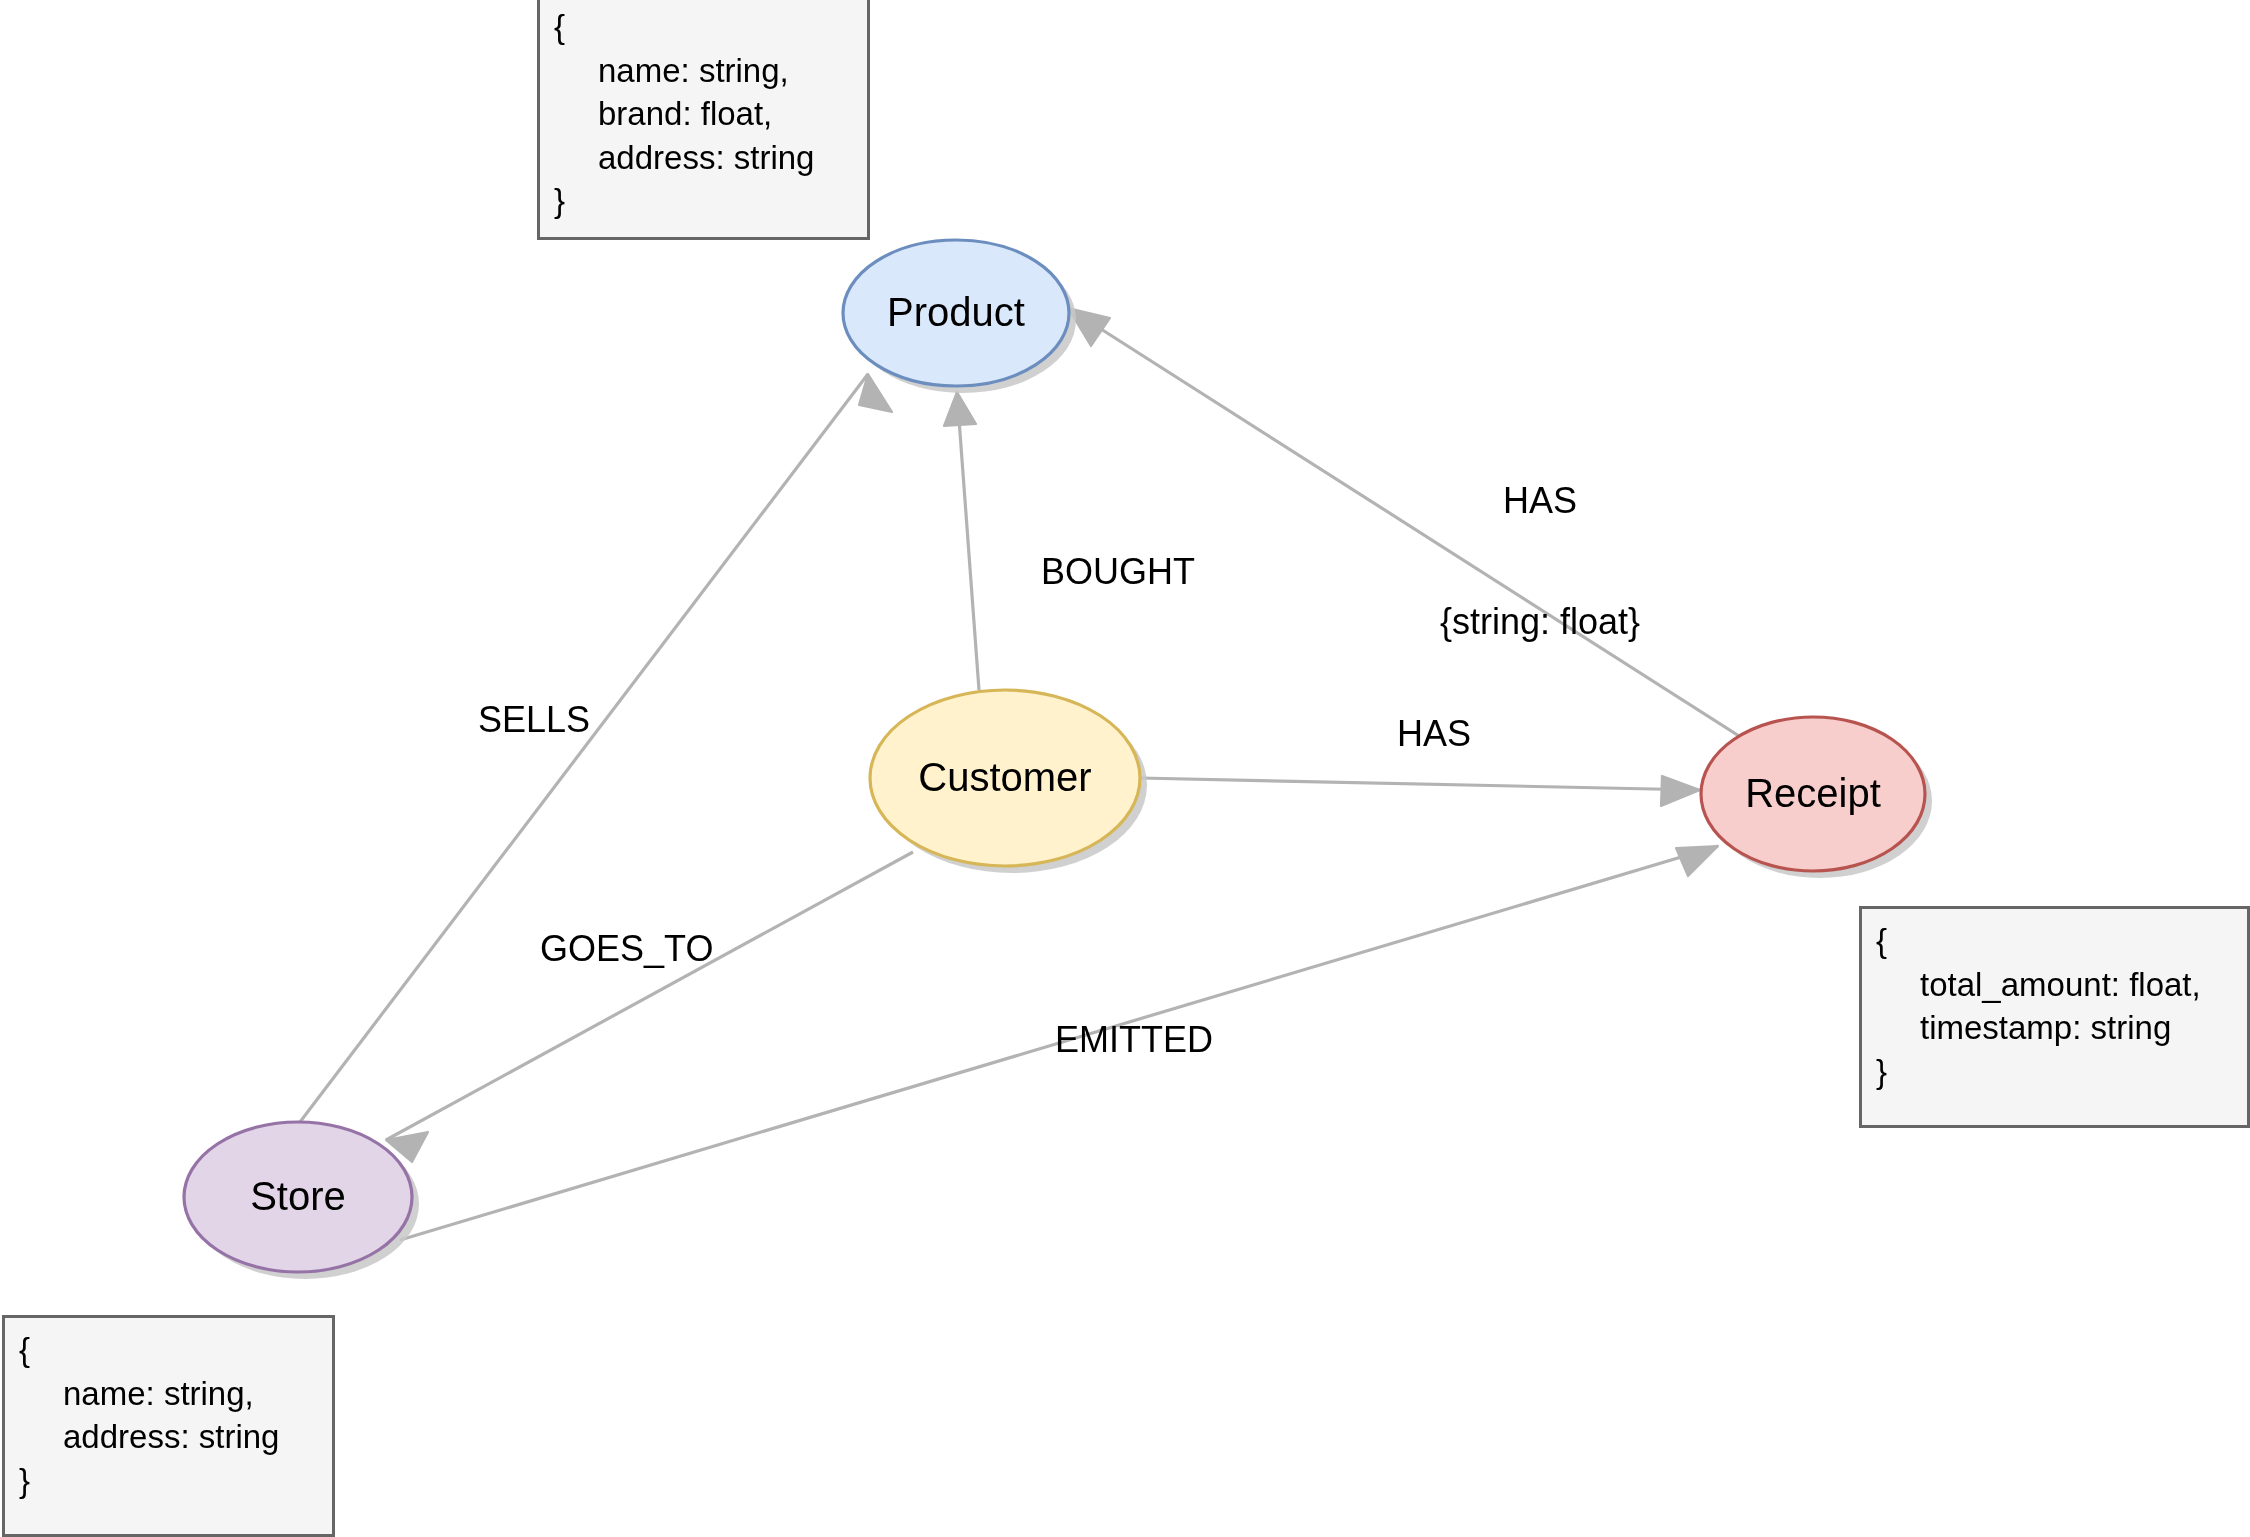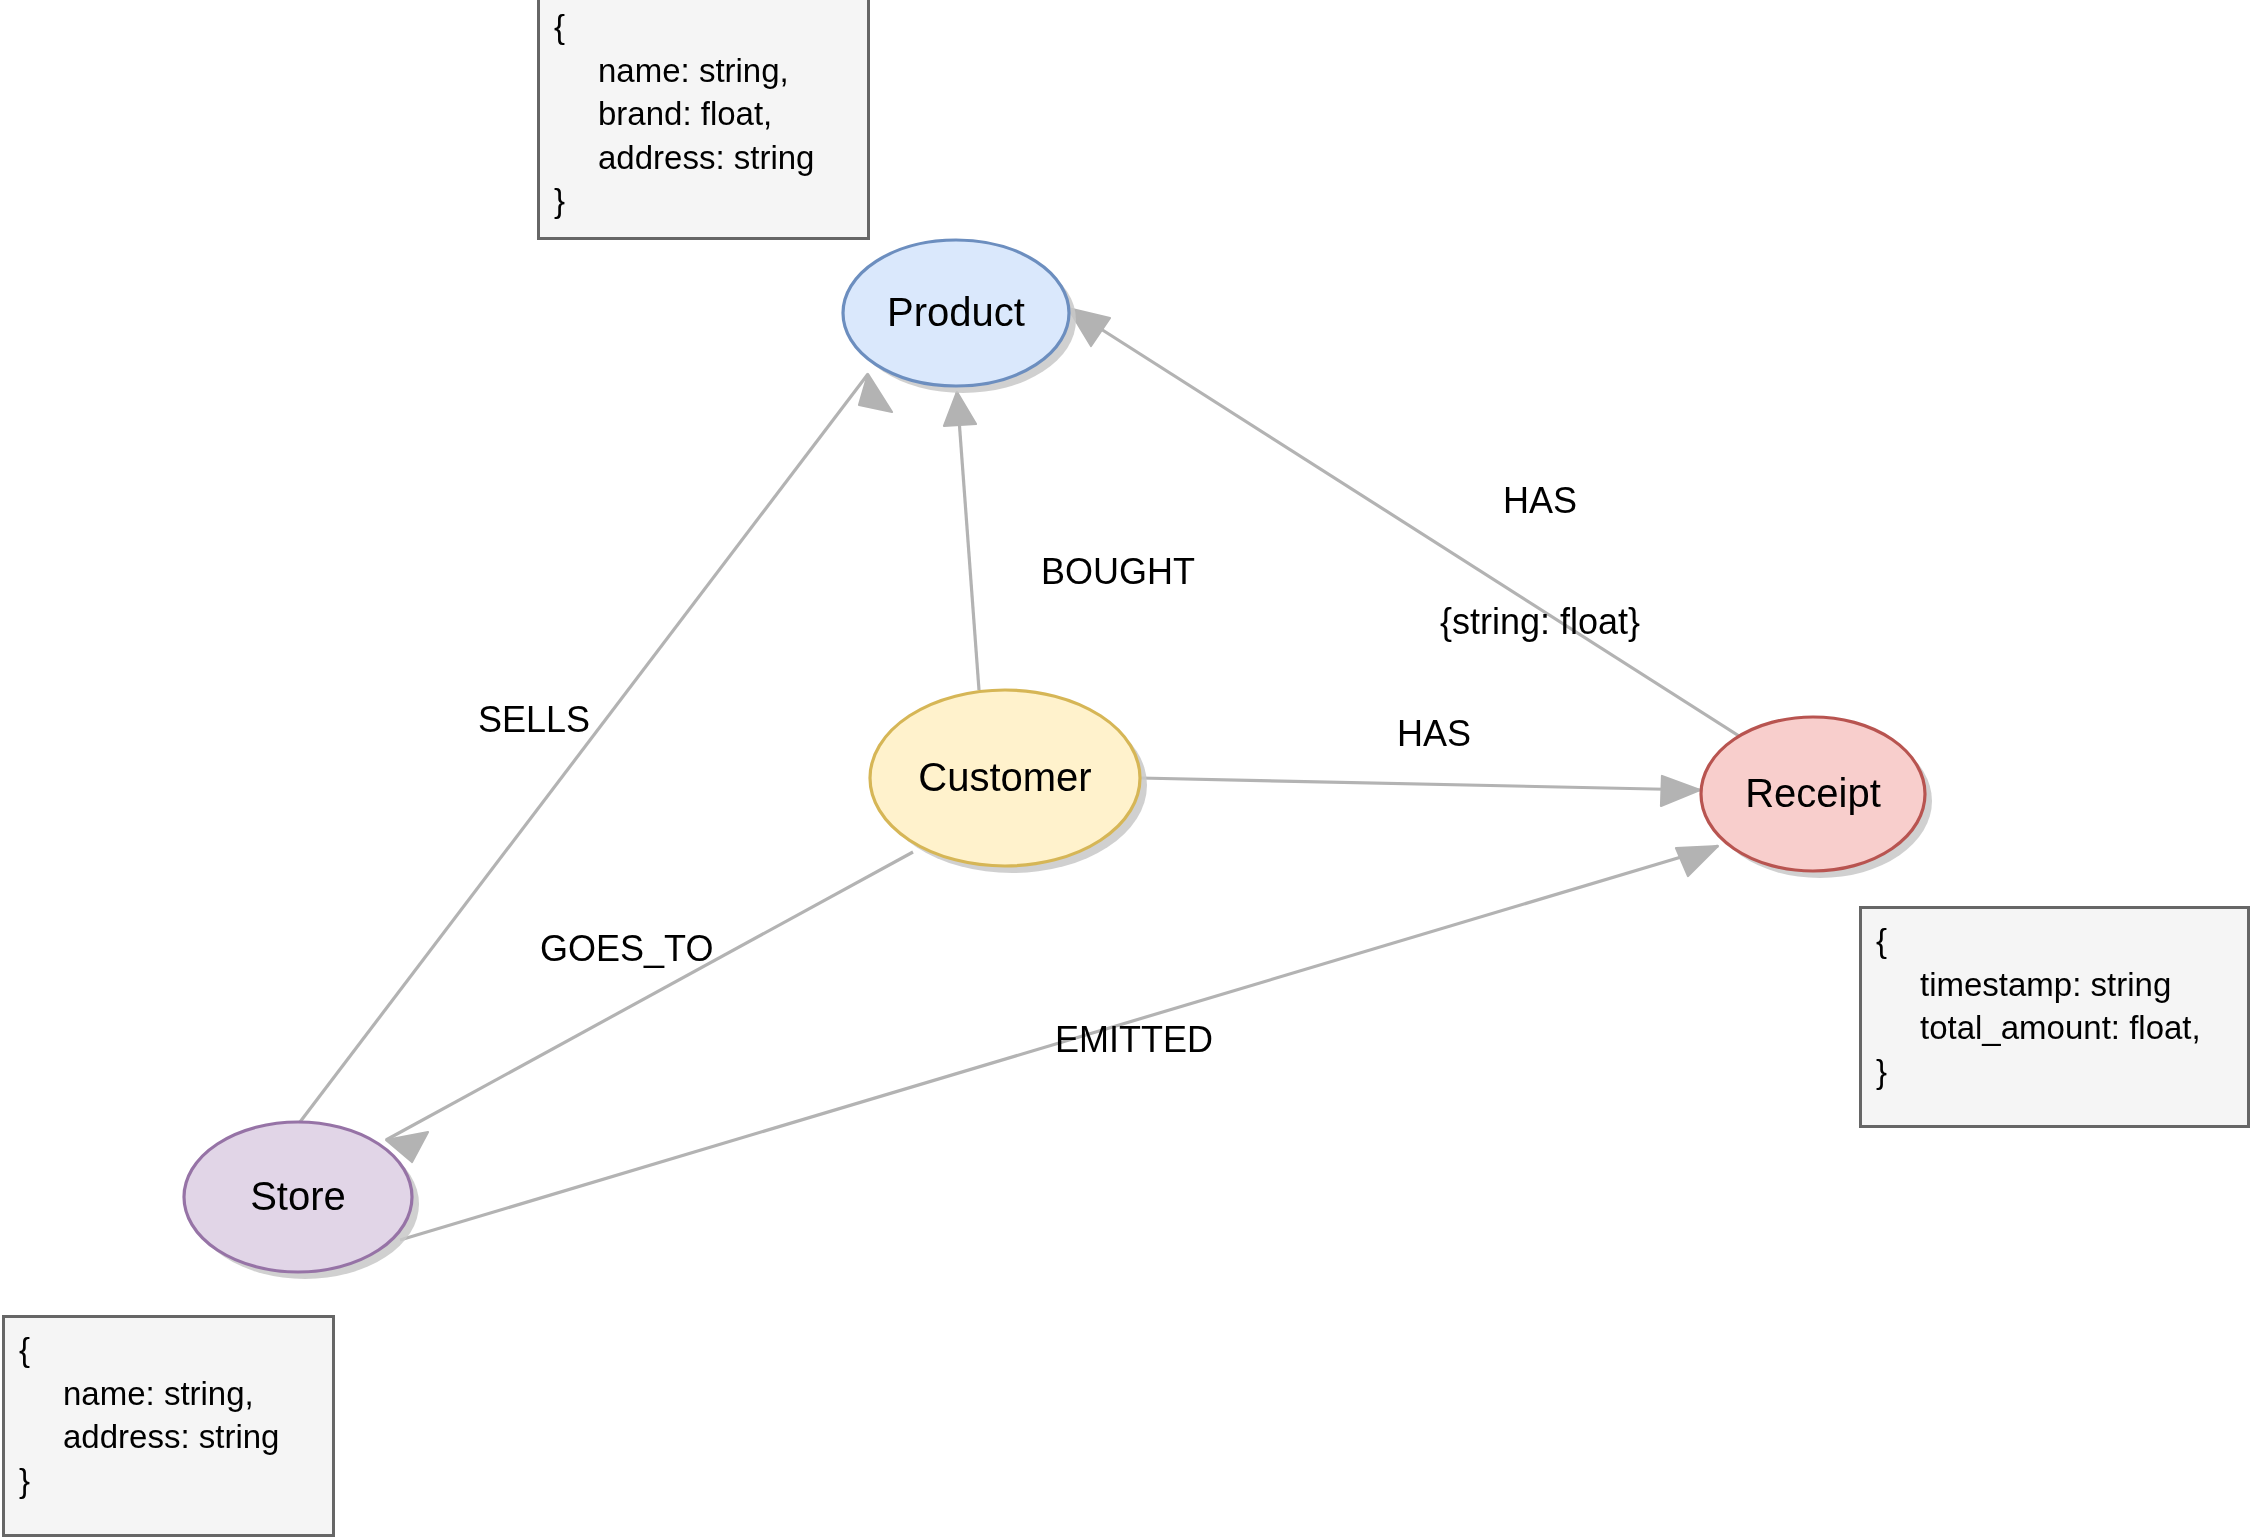--- a/index.html
+++ b/index.html
@@ -165,22 +165,22 @@
   <div class="prop-box" style="left:537px; top:-8px; width:333px; height:248px;">
     <span class="prop-brace">{</span>
     <span class="prop-field">name: string,</span>
     <span class="prop-field">brand: float,</span>
     <span class="prop-field">address: string</span>
     <span class="prop-brace">}</span>
   </div>
 
   <div class="prop-box" style="left:1859px; top:906px; width:391px; height:222px;">
     <span class="prop-brace">{</span>
+    <span class="prop-field">total_amount: float,</span>
     <span class="prop-field">timestamp: string</span>
-    <span class="prop-field">total_amount: float,</span>
     <span class="prop-brace">}</span>
   </div>
 
   <div class="prop-box" style="left:2px; top:1315px; width:333px; height:222px;">
     <span class="prop-brace">{</span>
     <span class="prop-field">name: string,</span>
     <span class="prop-field">address: string</span>
     <span class="prop-brace">}</span>
   </div>
 

